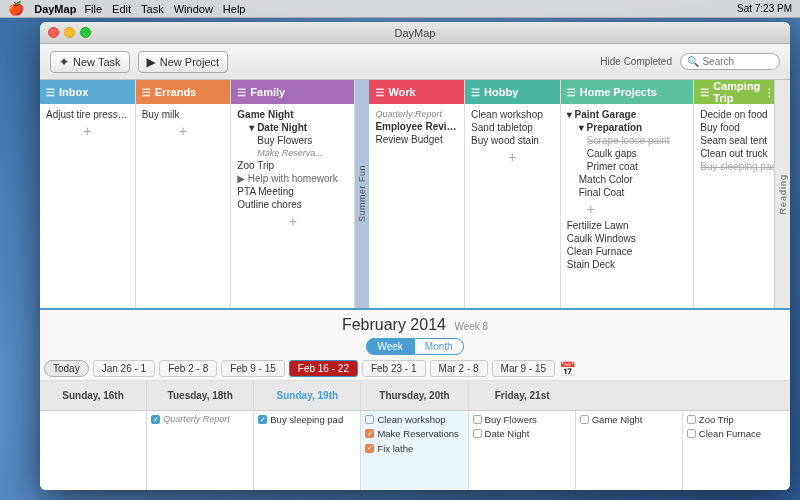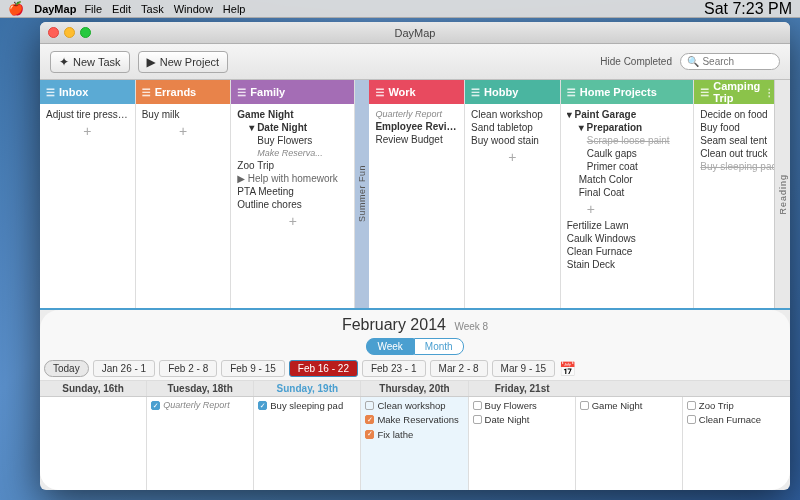--- a/index.html
+++ b/index.html
@@ -35,21 +35,21 @@
       border-bottom: 1px solid #aaa;
     }
     .menubar-apple { font-size: 13px; margin-right: 10px; }
     .menubar-app { font-weight: bold; margin-right: 8px; }
     .menubar-item { margin-right: 10px; color: #000; }
     .menubar-right {
       margin-left: auto;
       display: flex;
       align-items: center;
       gap: 8px;
-      font-size: 16px;
+      font-size: 10px;
     }
 
     
     .app-window {
       position: absolute;
       top: 22px;
       left: 40px;
       right: 10px;
       bottom: 10px;
       background: #ececec;
@@ -250,21 +250,20 @@
       letter-spacing: 0.5px;
     }
 
     
     .calendar-area {
       flex: 1;
       display: flex;
       flex-direction: column;
       background: #f8f8f8;
       overflow: hidden;
-      border-radius: 19px;
     }
 
     .cal-header {
       text-align: center;
       padding: 6px 0 2px;
       font-size: 16px;
       font-weight: 300;
       color: #333;
     }
     .week-label {
@@ -339,21 +338,21 @@
       border-top: 1px solid #ddd;
     }
     .cal-day-headers {
       display: grid;
       grid-template-columns: repeat(7, 1fr);
       background: #e8e8e8;
       border-bottom: 1px solid #ccc;
     }
     .cal-day-hdr {
       text-align: center;
-      padding: 2px 0;
+      padding: 9px 0;
       font-size: 10px;
       font-weight: 600;
       border-right: 1px solid #ddd;
       color: #444;
     }
     .cal-day-hdr.highlight { color: #4a9fd0; }
     .cal-day-hdr:last-child { border-right: none; }
 
     .cal-days-row {
       display: grid;

